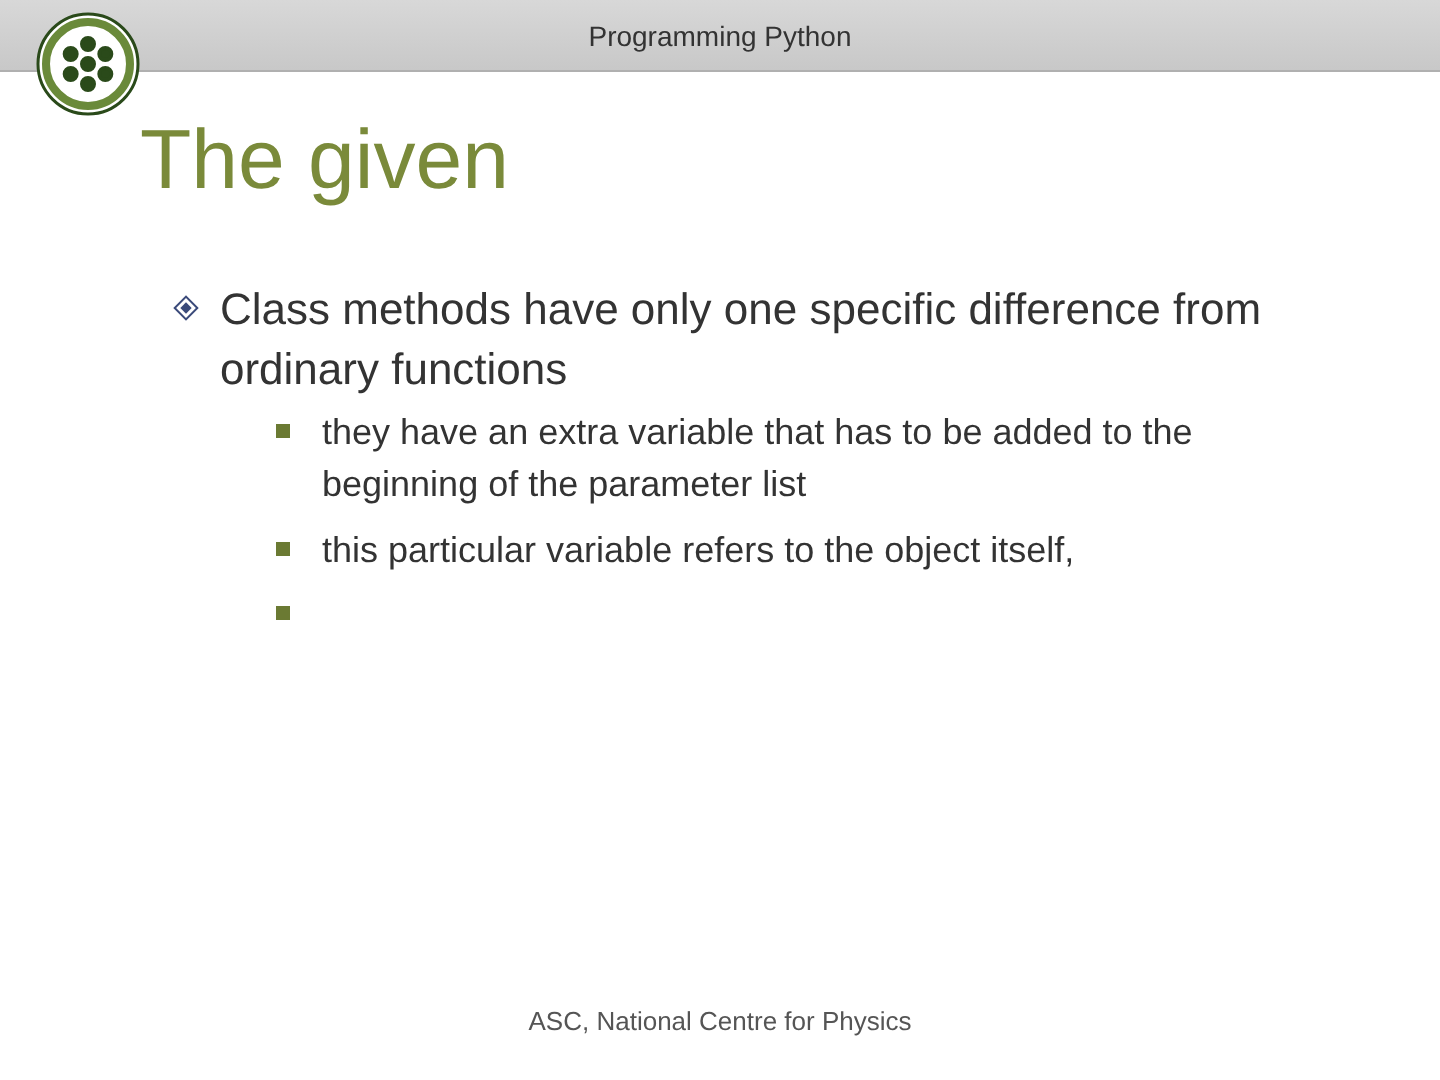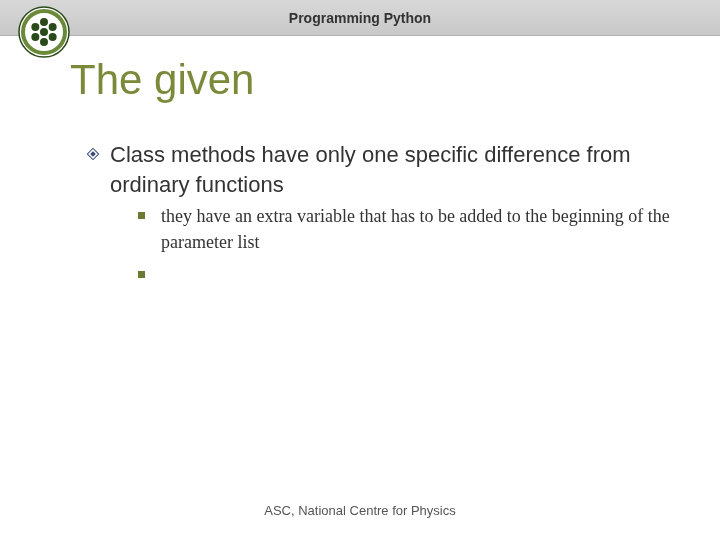--- a/index.html
+++ b/index.html
@@ -16,21 +16,21 @@
     top: 0; left: 0; right: 0;
     height: 36px;
     background: linear-gradient(to bottom, #d8d8d8 0%, #d0d0d0 50%, #c8c8c8 100%);
     border-bottom: 1px solid #b0b0b0;
     display: flex;
     align-items: center;
     justify-content: center;
   }
   .header-title {
     font-size: 14px;
-    font-weight: bold;
+    font-weight: normal;
     color: #333;
   }
   .logo {
     position: absolute;
     top: 6px;
     left: 18px;
     width: 52px;
     height: 52px;
     z-index: 2;
   }
@@ -81,21 +81,20 @@
     height: 7px;
     background: #6b7a33;
     flex-shrink: 0;
     margin-top: 9px;
     margin-right: 16px;
   }
   .bullet-l2-text {
     font-size: 18px;
     color: #333;
     line-height: 1.45;
-    font-family: Liberation Serif, serif;
   }
   .bold { font-weight: bold; }
   .self-word { color: #8a9a4a; }
   .footer {
     position: absolute;
     bottom: 22px;
     left: 0; right: 0;
     text-align: center;
     font-size: 13px;
     color: #555;
@@ -140,17 +139,21 @@
     <span class="bullet-l1-text">Class methods have only one specific difference from ordinary functions</span>
   </div>
 
   <div class="sublist">
     <div class="bullet-l2">
       <span class="square"></span>
       <span class="bullet-l2-text">they have an extra variable that has to be added to the beginning of the parameter list</span>
     </div>
     <div class="bullet-l2">
       <span class="square"></span>
+      <span class="bullet-l2-text">this particular variable refers to the object itself,</span>
+    </div>
+    <div class="bullet-l2">
+      <span class="square"></span>
     </div>
   </div>
 </div>
 
 <div class="footer">ASC, National Centre for Physics</div>
 
 </body></html>

